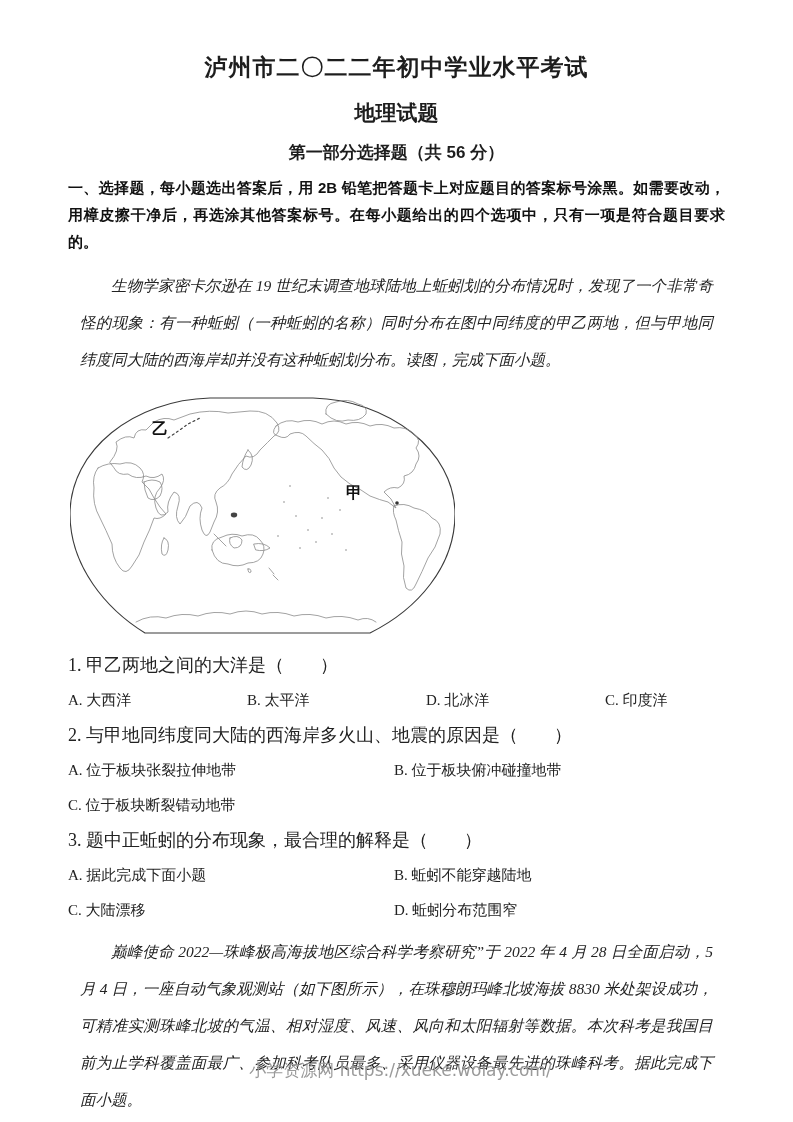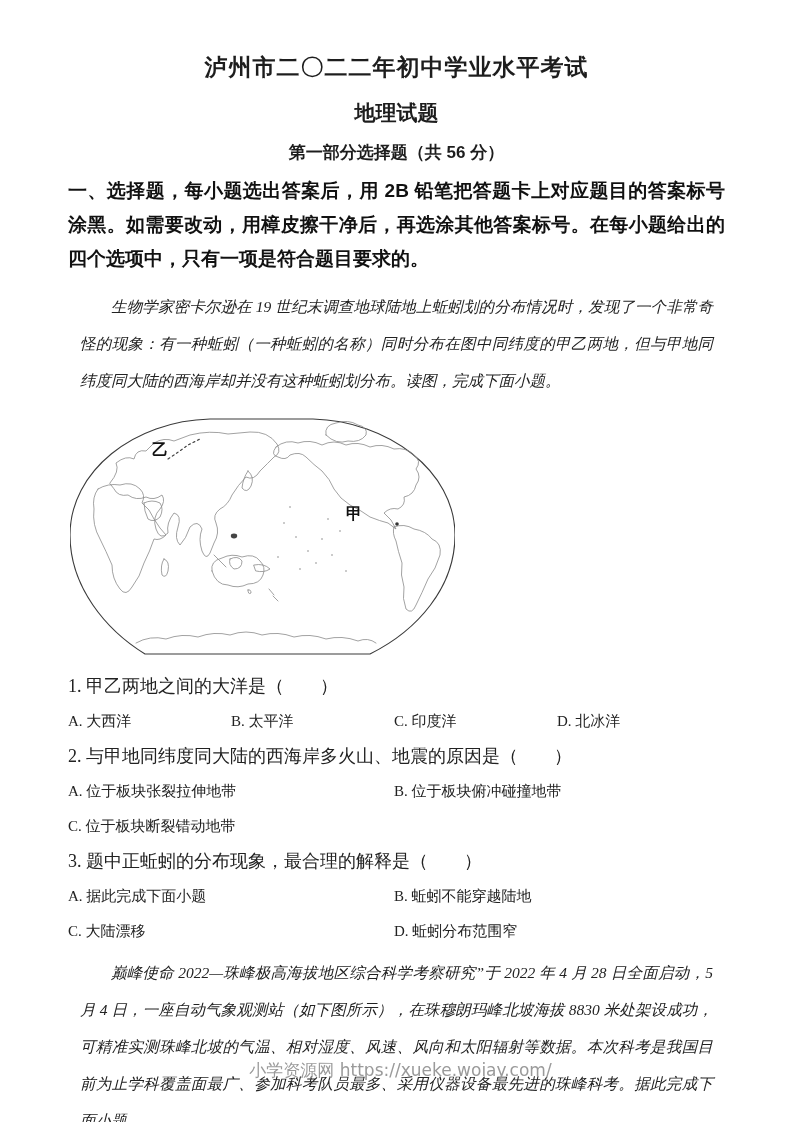--- a/index.html
+++ b/index.html
@@ -31,21 +31,21 @@
   }
   .section-heading{
     margin:0 0 10px 0;
     text-align:center;
     font-size:17px;line-height:22px;
     font-weight:bold;
     font-family:"Liberation Sans", sans-serif;
   }
   .instructions{
     margin:0 0 8px 0;
-    font-size:19px;line-height:34px;
+    font-size:15px;line-height:27px;
     font-weight:bold;
     text-align:justify;
     font-family:"Liberation Sans", sans-serif;
     color:#111;
   }
   .passage{
     margin:12px;
     font-size:15.5px;line-height:37px;
     font-style:italic;
     text-indent:2em;
@@ -60,21 +60,21 @@
   .question{margin:0;}
   .q-stem{
     font-size:18px;line-height:35px;height:35px;
     white-space:nowrap;color:#222;
   }
   .opt-row{
     display:grid;
     font-size:15px;line-height:35px;height:35px;
     color:#222;
   }
-  .opt-row.cols-4{grid-template-columns:163px 163px 163px 1fr;}
+  .opt-row.cols-4{grid-template-columns:163px 163px 163px 1fr;gap:16px;}
   .opt-row.cols-2{grid-template-columns:326px 1fr;}
   .opt{white-space:nowrap;}
   .passage-bottom{margin-top:5px;}
   .footer{
     position:absolute;
     left:4px;top:1058px;width:793px;
     text-align:center;
     font-size:17px;line-height:24px;
     color:#9a9a9a;
     font-family:"DejaVu Sans", sans-serif;
@@ -146,22 +146,22 @@
         <text x="82" y="44" font-size="16" font-weight="bold" fill="#111" stroke="none" font-family="Liberation Sans, sans-serif">乙</text>
         <text x="276" y="108" font-size="16" font-weight="bold" fill="#111" stroke="none" font-family="Liberation Sans, sans-serif">甲</text>
       </svg>
     </div>
 
     <div class="question">
       <div class="q-stem">1. 甲乙两地之间的大洋是（　　）</div>
       <div class="opt-row cols-4">
         <span class="opt">A. 大西洋</span>
         <span class="opt">B. 太平洋</span>
+        <span class="opt">D. 北冰洋</span>
         <span class="opt">C. 印度洋</span>
-        <span class="opt">D. 北冰洋</span>
       </div>
     </div>
 
     <div class="question">
       <div class="q-stem">2. 与甲地同纬度同大陆的西海岸多火山、地震的原因是（　　）</div>
       <div class="opt-row cols-2">
         <span class="opt">A. 位于板块张裂拉伸地带</span>
         <span class="opt">B. 位于板块俯冲碰撞地带</span>
       </div>
       <div class="opt-row cols-2">

